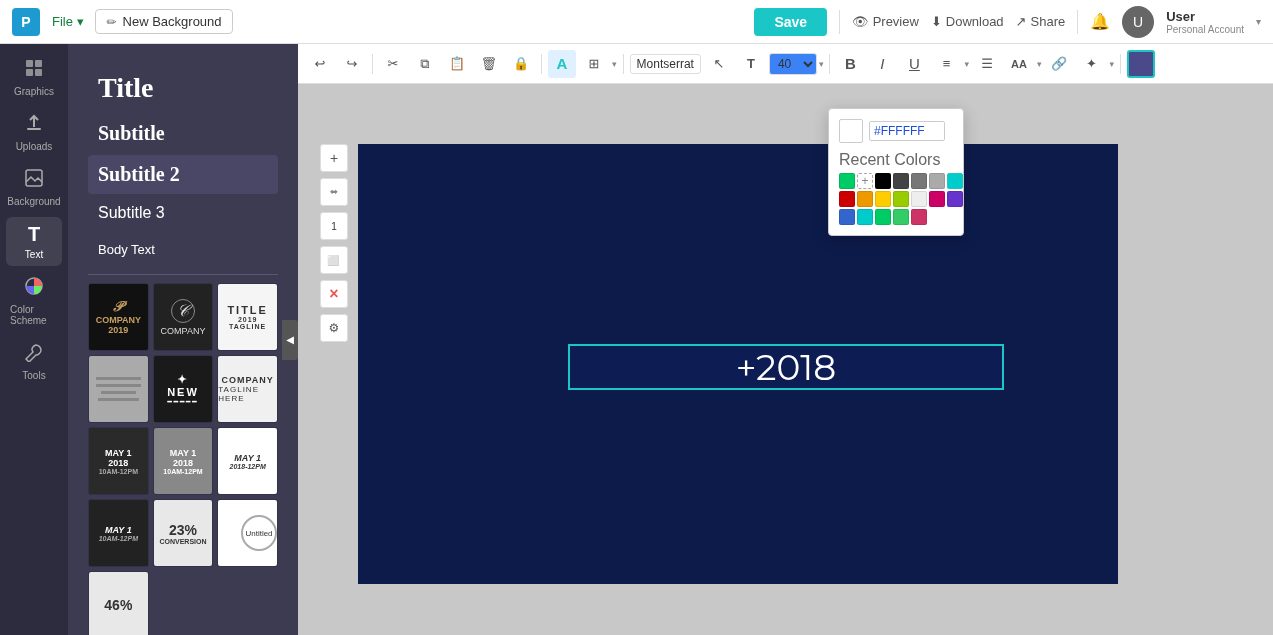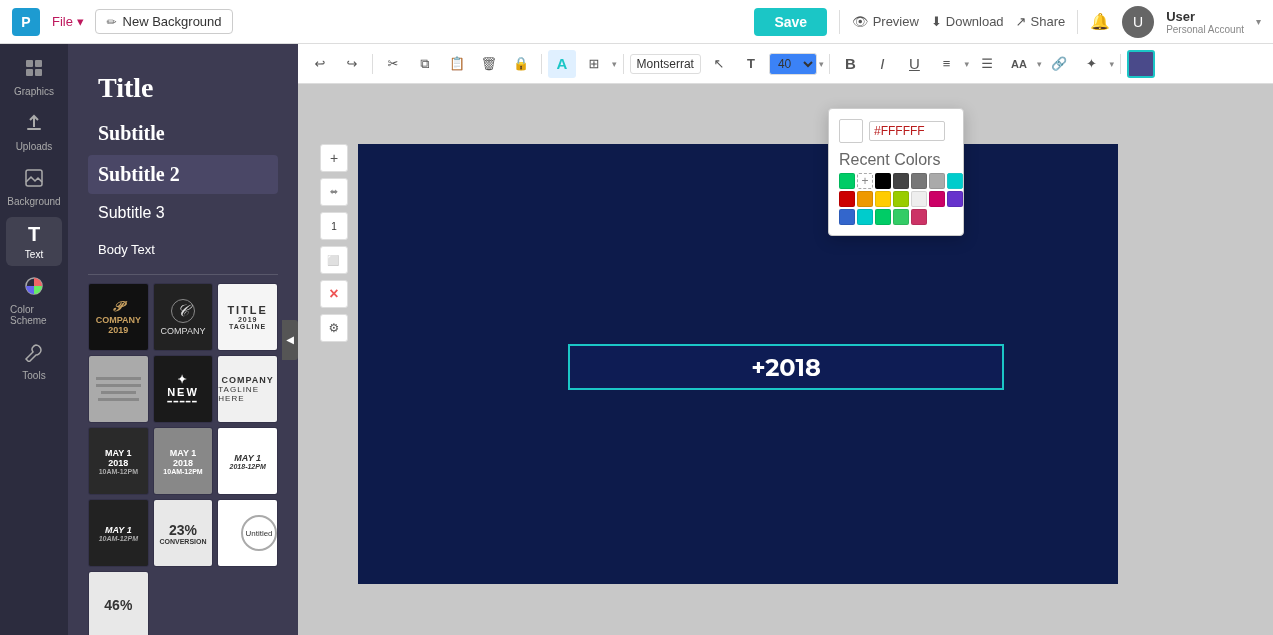--- a/index.html
+++ b/index.html
@@ -19,21 +19,21 @@
     }
     .logo-icon {
       width: 28px; height: 28px;
       background: #1d9bd1;
       border-radius: 4px;
       display: flex; align-items: center; justify-content: center;
       color: white; font-weight: bold; font-size: 14px;
     }
     .file-menu {
       display: flex; align-items: center; gap: 4px;
-      font-size: 13px; color: #be185d; cursor: pointer;
+      font-size: 13px; color: #15803d; cursor: pointer;
     }
     .title-input {
       display: flex; align-items: center; gap: 6px;
       border: 1px solid #ccc; border-radius: 4px;
       padding: 4px 10px; font-size: 13px; color: #333;
       background: #fff;
     }
     .top-spacer { flex: 1; }
     .save-btn {
       background: #1bc6c6; color: white; border: none;
@@ -208,21 +208,21 @@
       top: 200px;
       left: 210px;
       width: 436px;
       height: 46px;
       border: 2px solid #1bc6c6;
     }
     .canvas-text {
       width: 100%; height: 100%;
       background: rgba(15, 30, 90, 0.6);
       display: flex; align-items: center; justify-content: center;
-      color: white; font-size: 24px; font-weight: bold;
+      color: white; font-size: 36px; font-weight: normal;
       font-family: 'Montserrat', Arial, sans-serif;
     }
 
     
     .collapse-handle {
       position: absolute;
       top: 50%;
       right: 0;
       transform: translateY(-50%);
       width: 16px; height: 40px;
@@ -249,21 +249,21 @@
     .color-hex-row {
       display: flex; align-items: center; gap: 6px;
       margin-bottom: 8px;
     }
     .color-white-swatch {
       width: 24px; height: 24px;
       background: white; border: 1px solid #ccc; border-radius: 2px;
     }
     .color-hex-input {
       border: 1px solid #ccc; border-radius: 2px;
-      padding: 2px 4px; font-size: 12px; color: #b91c1c; width: 76px;
+      padding: 2px 4px; font-size: 12px; color: #1d4ed8; width: 76px;
     }
     .color-recent-label {
       font-size: 16px; color: #666; 
     }
     .color-grid {
       display: grid;
       grid-template-columns: repeat(7, 16px);
       gap: 2px;
       margin-top: 4px;
     }

